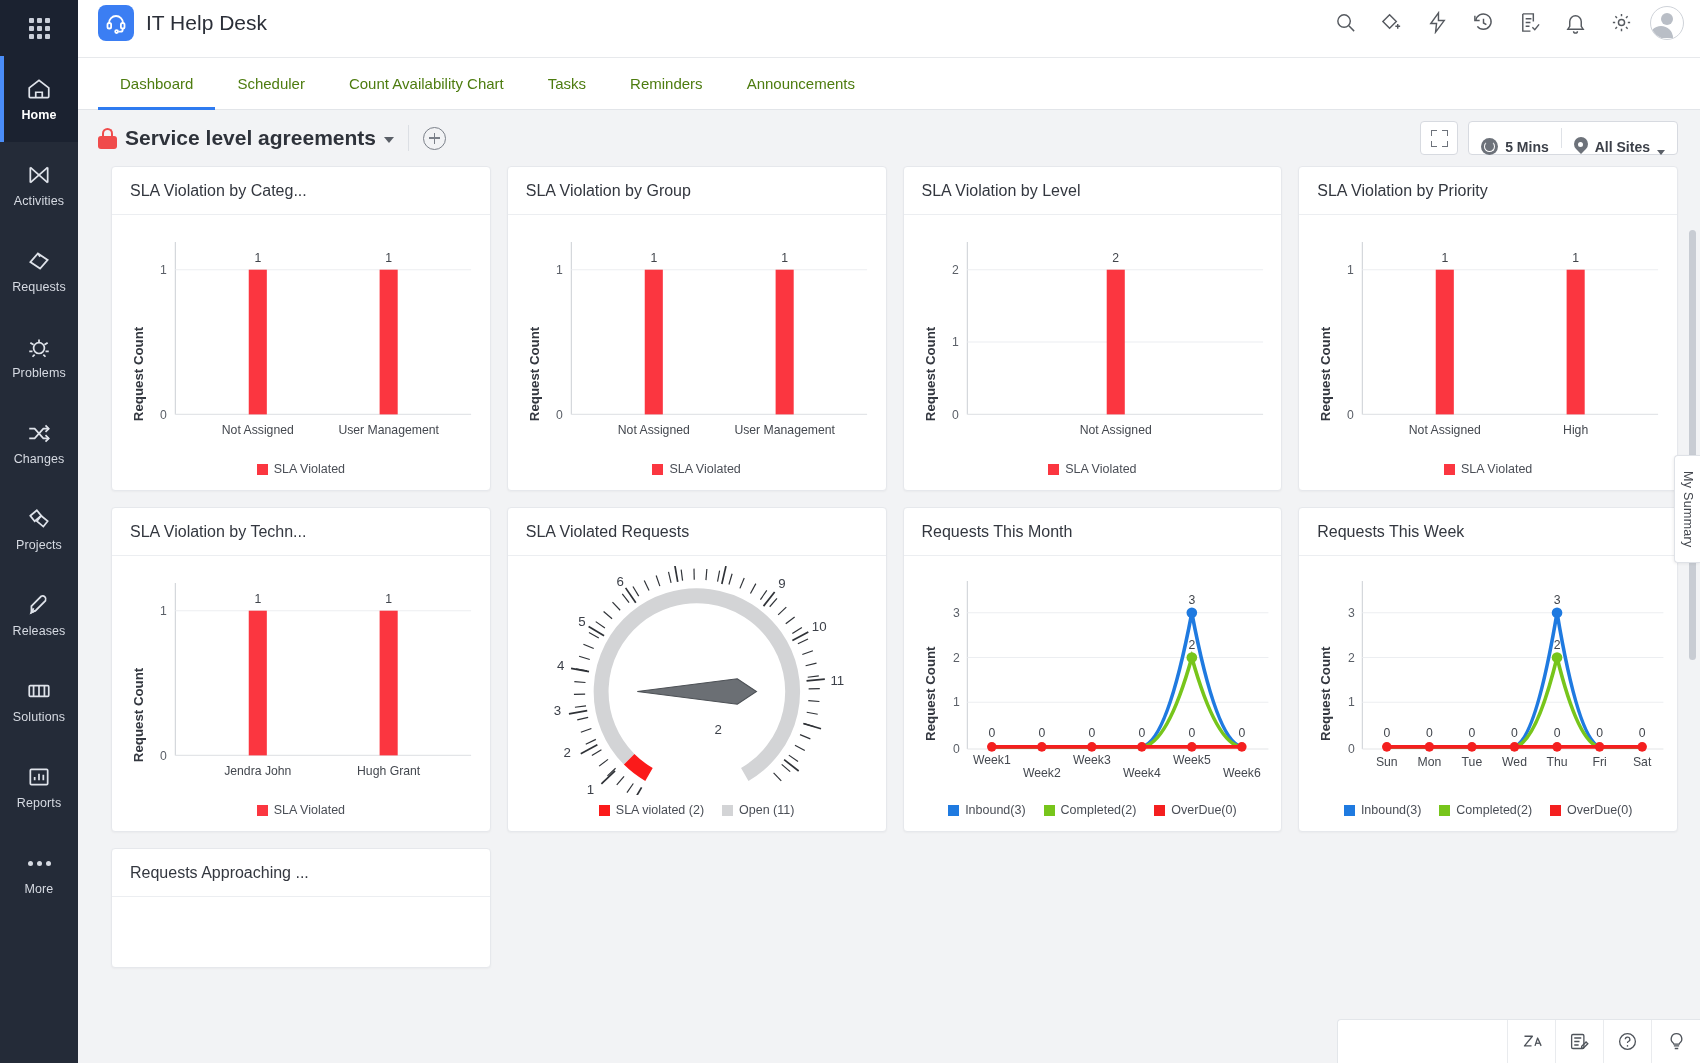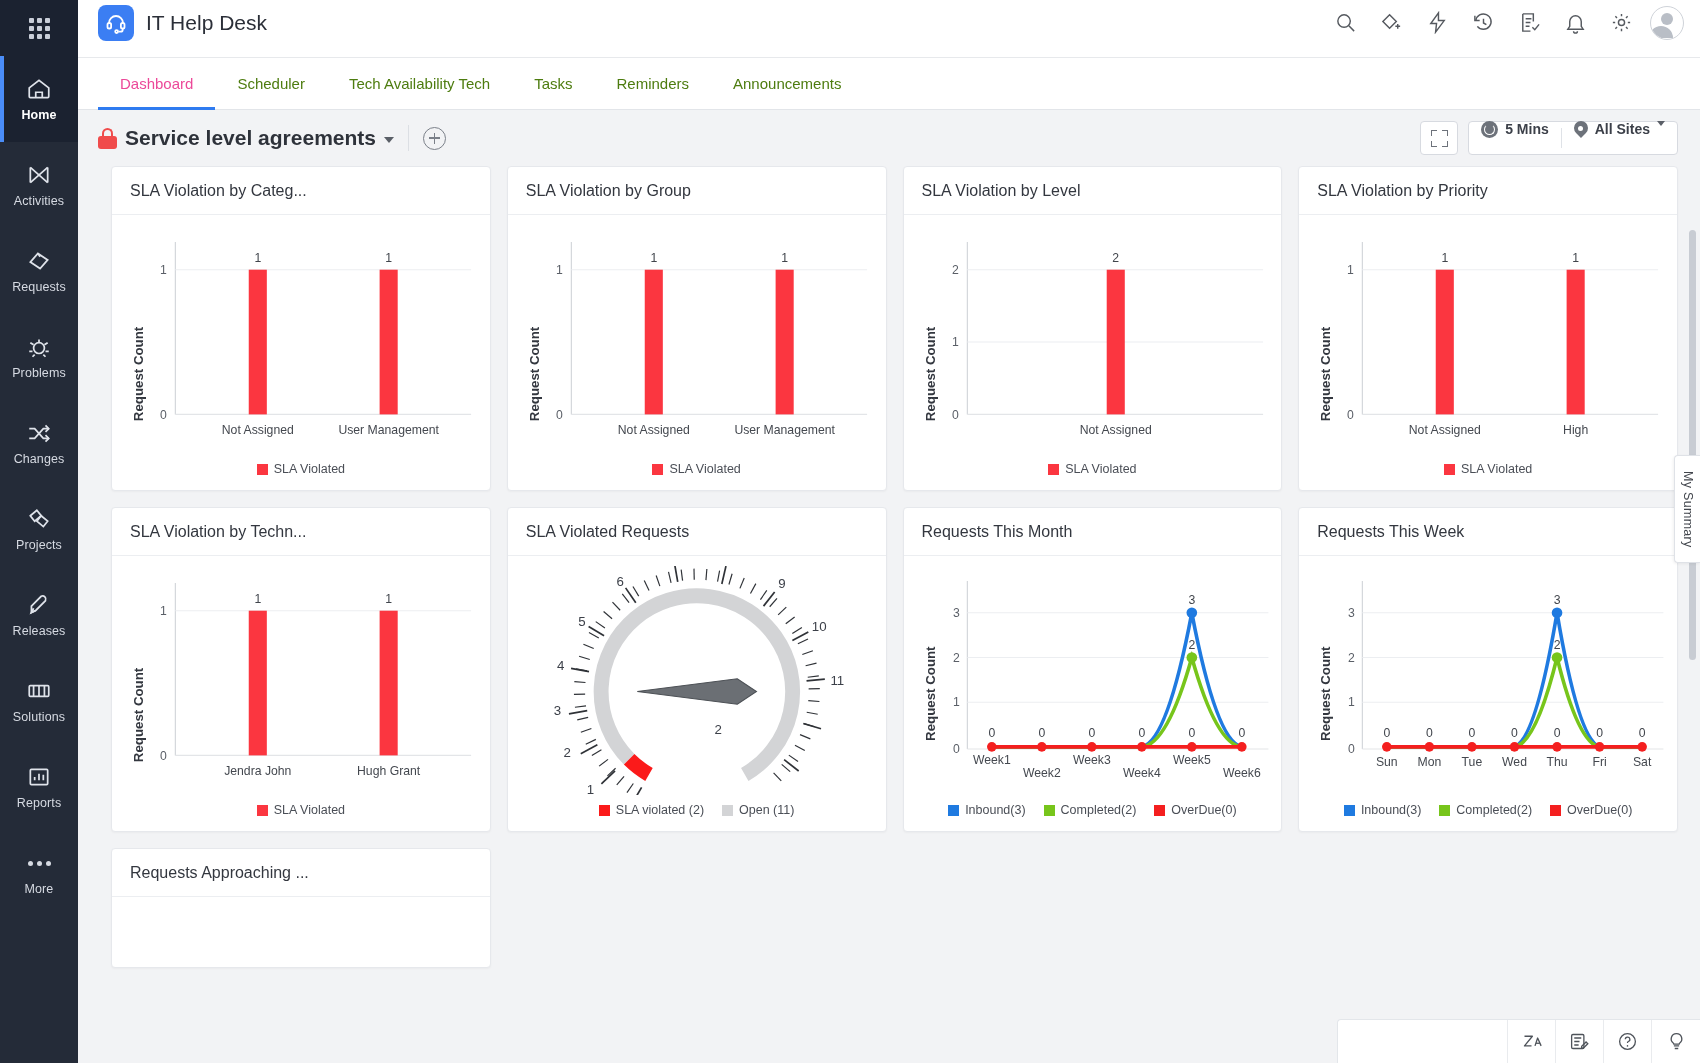--- a/index.html
+++ b/index.html
@@ -68,21 +68,21 @@
 
   
   .tabbar {
     height: 52px; background: #fff; display: flex; align-items: stretch;
     padding-left: 20px; border-bottom: 1px solid #e2e5e9; flex: 0 0 52px;
   }
   .tab {
     display: flex; align-items: center; padding: 0 22px; font-size: 15px;
     color: #4d7c0f; cursor: pointer; position: relative;
   }
-  .tab.active { color: #ec4899; }
+  .tab.active { color: #4d7c0f; }
   .tab.active::after {
     content:""; position:absolute; left:0; right:0; bottom:-1px; height:3px; background:#2f7bf0;
   }
 
   
   .dashbar {
     height: 56px; display: flex; align-items: center; padding: 0 22px 0 20px; flex:0 0 56px;font-weight:bold;
   }
   .dash-title-wrap { display:flex; align-items:center; gap:8px; }
   .lock-icon { width:19px;height:21px;position:relative;display:inline-block;}
@@ -104,21 +104,21 @@
   }
   .expand-ico{width:17px;height:17px;position:relative;}
   .expand-ico span{position:absolute;width:6px;height:6px;border:1.8px solid #6d727a;}
   .expand-ico span:nth-child(1){left:0;top:0;border-right:none;border-bottom:none;}
   .expand-ico span:nth-child(2){right:0;top:0;border-left:none;border-bottom:none;}
   .expand-ico span:nth-child(3){left:0;bottom:0;border-right:none;border-top:none;}
   .expand-ico span:nth-child(4){right:0;bottom:0;border-left:none;border-top:none;}
   .pill-group {
     height:34px;border:1px solid #d7dae0;border-radius:4px;background:#fff;display:flex;align-items:center;
   }
-  .pill-part { display:flex;align-items:flex-start;gap:7px;padding:0 12px;height:34px;font-size:14px;color:#3c4049;cursor:pointer;}
+  .pill-part { display:flex;align-items:flex-end;gap:7px;padding:0 12px;height:34px;font-size:14px;color:#3c4049;cursor:pointer;}
   .pill-sep { width:1px;height:20px;background:#dfe2e7; }
   .refresh-ico{width:17px;height:17px;border-radius:50%;background:#6d727a;position:relative;display:flex;align-items:center;justify-content:center;}
   .refresh-ico::after{content:"";width:9px;height:9px;border:1.6px solid #fff;border-radius:50%;border-top-color:transparent;}
   .pin-ico{width:14px;height:18px;position:relative;}
   .pin-ico::before{content:"";position:absolute;top:0;left:0;width:14px;height:14px;border-radius:50% 50% 50% 0;background:#6d727a;transform:rotate(-45deg);}
   .pin-ico::after{content:"";position:absolute;top:4.5px;left:4.5px;width:5px;height:5px;border-radius:50%;background:#fff;z-index:2;}
   .chev-sm{border-left:4.5px solid transparent;border-right:4.5px solid transparent;border-top:5.5px solid #5a5f67;}
 
   
   .content {
@@ -365,21 +365,21 @@
       </div>
       <div class="avatar">
         <span class="head"></span>
           <span class="body"></span>
       </div>
     </div>
 
     <div class="tabbar">
       <div class="tab active">Dashboard</div>
       <div class="tab">Scheduler</div>
-      <div class="tab">Tech Availability Tech</div>
+      <div class="tab">Count Availability Chart</div>
       <div class="tab">Tasks</div>
       <div class="tab">Reminders</div>
       <div class="tab">Announcements</div>
     </div>
 
     <div class="dashbar">
       <div class="dash-title-wrap">
         <span class="lock-icon">
             <span class="shackle"></span>
             <span class="body"></span>

